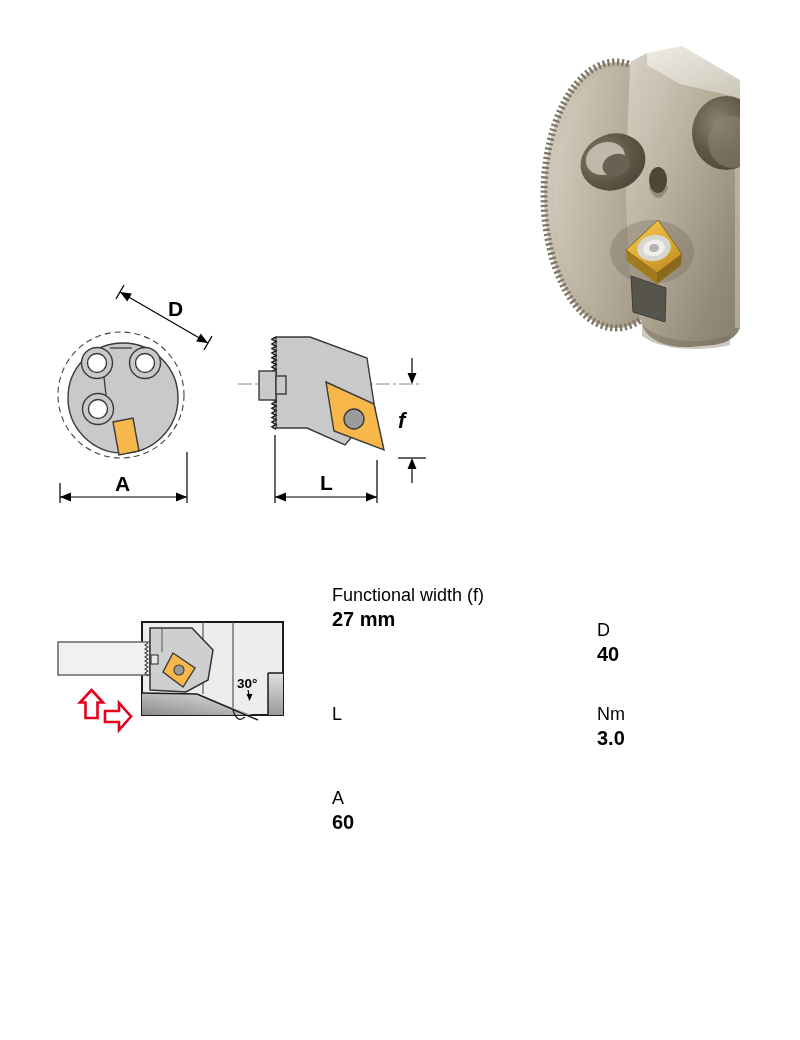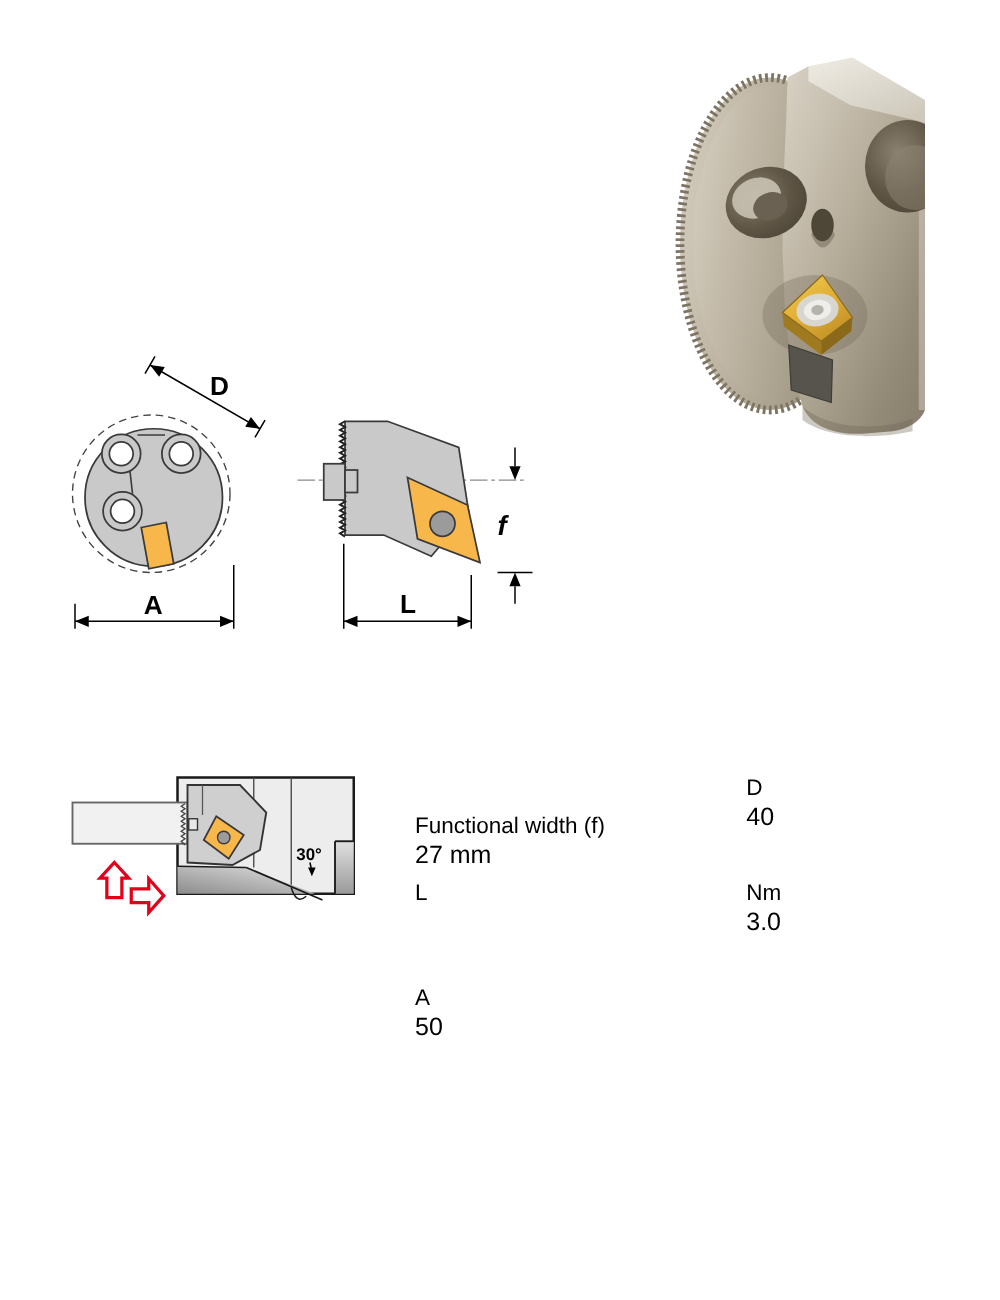--- a/index.html
+++ b/index.html
@@ -4,21 +4,21 @@
 <style>
   html,body{margin:0;padding:0;background:#fff;}
   #page{
     position:relative;width:800px;height:1040px;background:#fff;overflow:hidden;
     font-family:"Liberation Sans",sans-serif;color:#000;
   }
   .abs{position:absolute;}
   
   .spec-cell{position:absolute;width:250px;}
   .spec-label{font-size:18px;font-weight:400;line-height:23px;color:#000;}
-  .spec-value{font-size:20px;font-weight:400;line-height:24px;color:#000;}
+  .spec-value{font-size:20px;font-weight:700;line-height:24px;color:#000;}
   
   .dim-text{font-family:"Liberation Sans",sans-serif;font-weight:700;font-size:21px;fill:#000;}
   .dim-text-f{font-family:"Liberation Sans",sans-serif;font-weight:700;font-style:italic;font-size:22px;fill:#000;}
   .angle-text{font-family:"Liberation Sans",sans-serif;font-weight:700;font-size:13.5px;fill:#000;}
   .lineart{fill:var(--line_gray,#c9c9c9);stroke:#3a3a3a;stroke-width:1.4;}
   .insert{fill:var(--insert_yellow,#F7B74B);stroke:#3a3a3a;stroke-width:1.4;}
   .dim{stroke:#000;stroke-width:1.2;fill:none;}
   .dimfill{fill:#000;stroke:none;}
   .redarrow{fill:#fff;stroke:var(--red_accent,#E3001B);stroke-width:2.6;stroke-linejoin:miter;}
 </style>
@@ -226,34 +226,34 @@
       <polygon points="209.5,101 206.5,94 212.5,94" class="dimfill"></polygon>
     </g>
 
     <g>
       <path d="M51.5,90 L63,102.5 L57.5,102.5 L57.5,118 L45.5,118 L45.5,102.5 L40,102.5 Z" class="redarrow"></path>
       <path d="M65,111 L79,111 L79,103 L91,116.5 L79,130 L79,122 L65,122 Z" class="redarrow"></path>
     </g>
   </svg>
 
   <div>
-    <div class="spec-cell" style="left:332px;top:649px;">
+    <div class="spec-cell" style="left:332px;top:584px;">
       <div class="spec-label">Functional width (f)</div>
       <div class="spec-value">27 mm</div>
     </div>
     <div class="spec-cell" style="left:597px;top:619px;">
       <div class="spec-label">D</div>
       <div class="spec-value">40</div>
     </div>
     <div class="spec-cell" style="left:332px;top:703px;">
       <div class="spec-label">L</div>
     </div>
     <div class="spec-cell" style="left:597px;top:703px;">
       <div class="spec-label">Nm</div>
       <div class="spec-value">3.0</div>
     </div>
     <div class="spec-cell" style="left:332px;top:787px;">
       <div class="spec-label">A</div>
-      <div class="spec-value">50</div>
+      <div class="spec-value">60</div>
     </div>
   </div>
 
 </div>
 
 </body></html>

